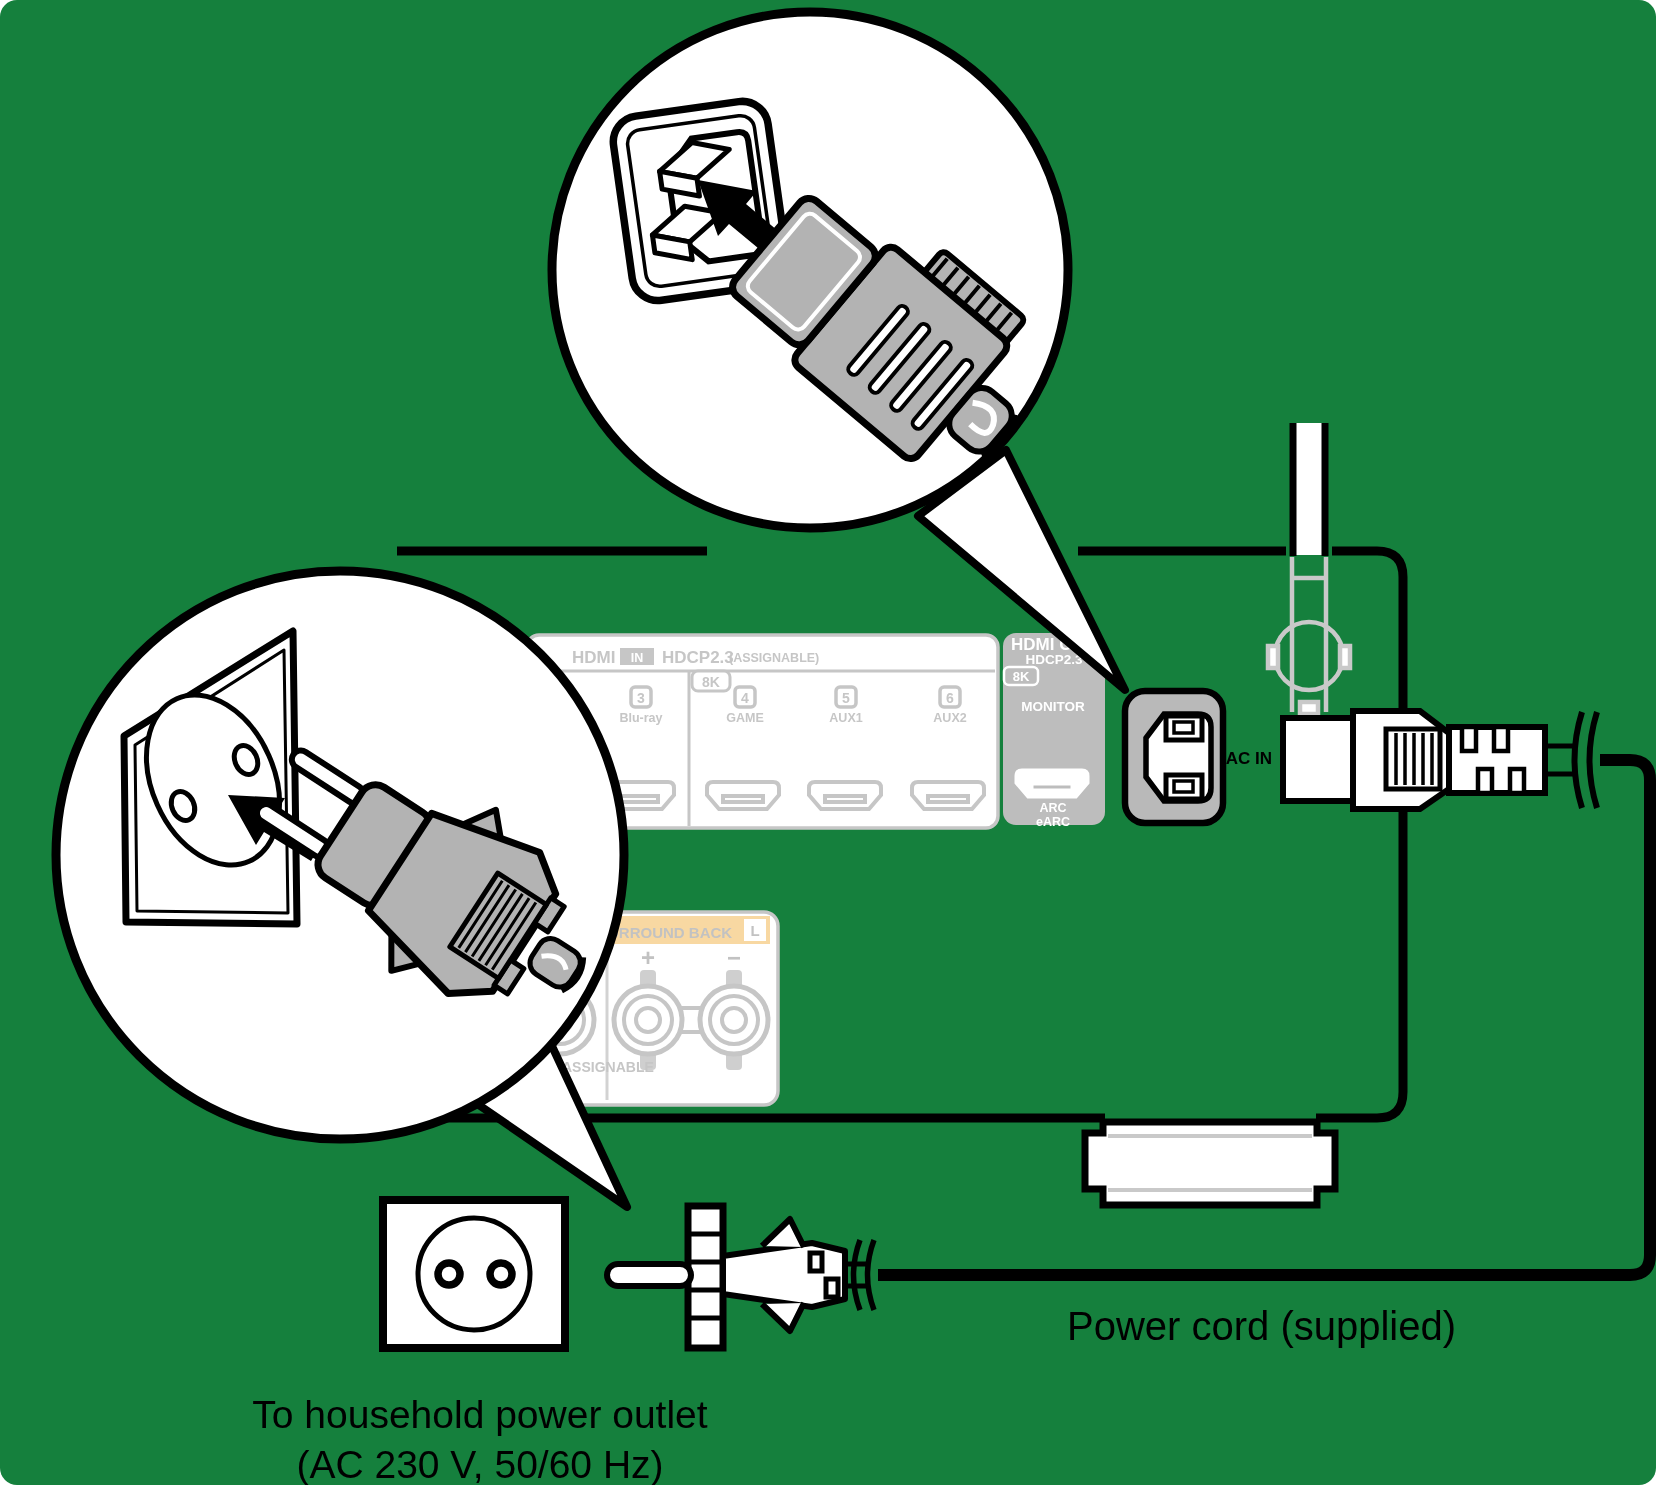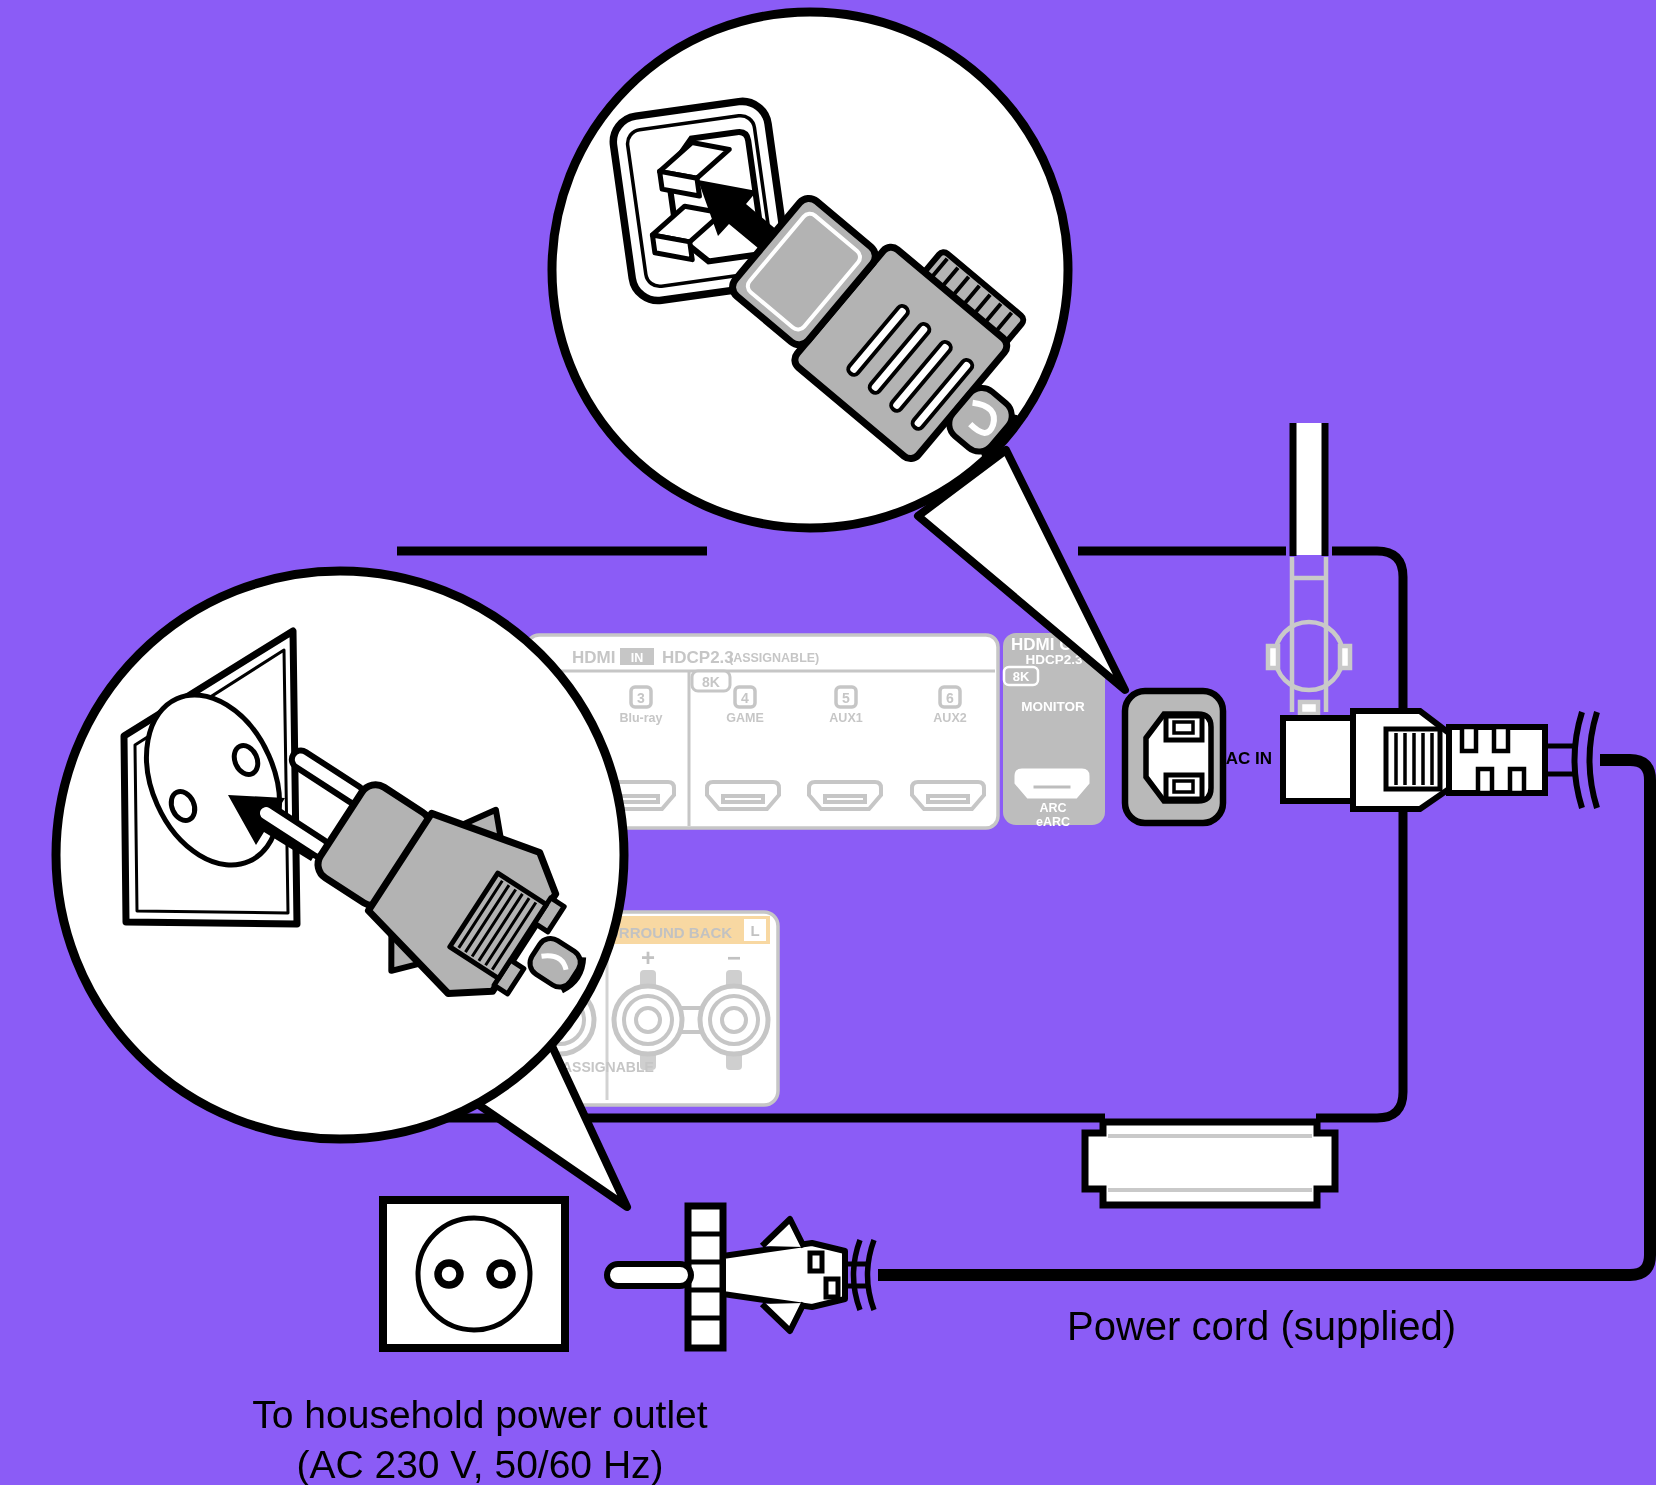--- a/index.html
+++ b/index.html
@@ -1,16 +1,16 @@
 <!DOCTYPE html>
 <html><head>
 <meta charset="utf-8">
 <style>
   html,body{margin:0;padding:0;background:#fff;}
-  .stage{width:1656px;height:1485px;position:relative;background:#8b5cf6;overflow:hidden;}
+  .stage{width:1656px;height:1485px;position:relative;background:#15803d;overflow:hidden;border-radius:17px;}
   svg{display:block;}
   text{font-family:"Liberation Sans","DejaVu Sans",sans-serif;}
   .print{fill:#c6c6c6;font-weight:700;}
   .wtext{fill:#ffffff;font-weight:700;}
   .caption{fill:#000000;font-weight:400;}
   .blkline{stroke:#000;fill:none;}
 </style>
 </head>
 <body>
 

